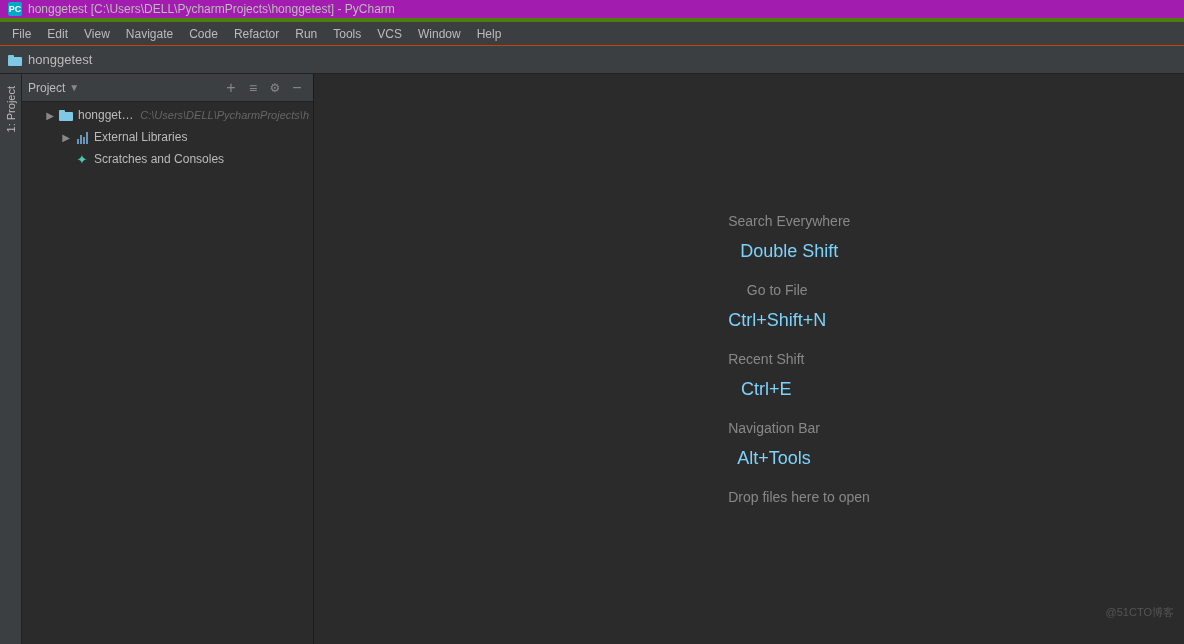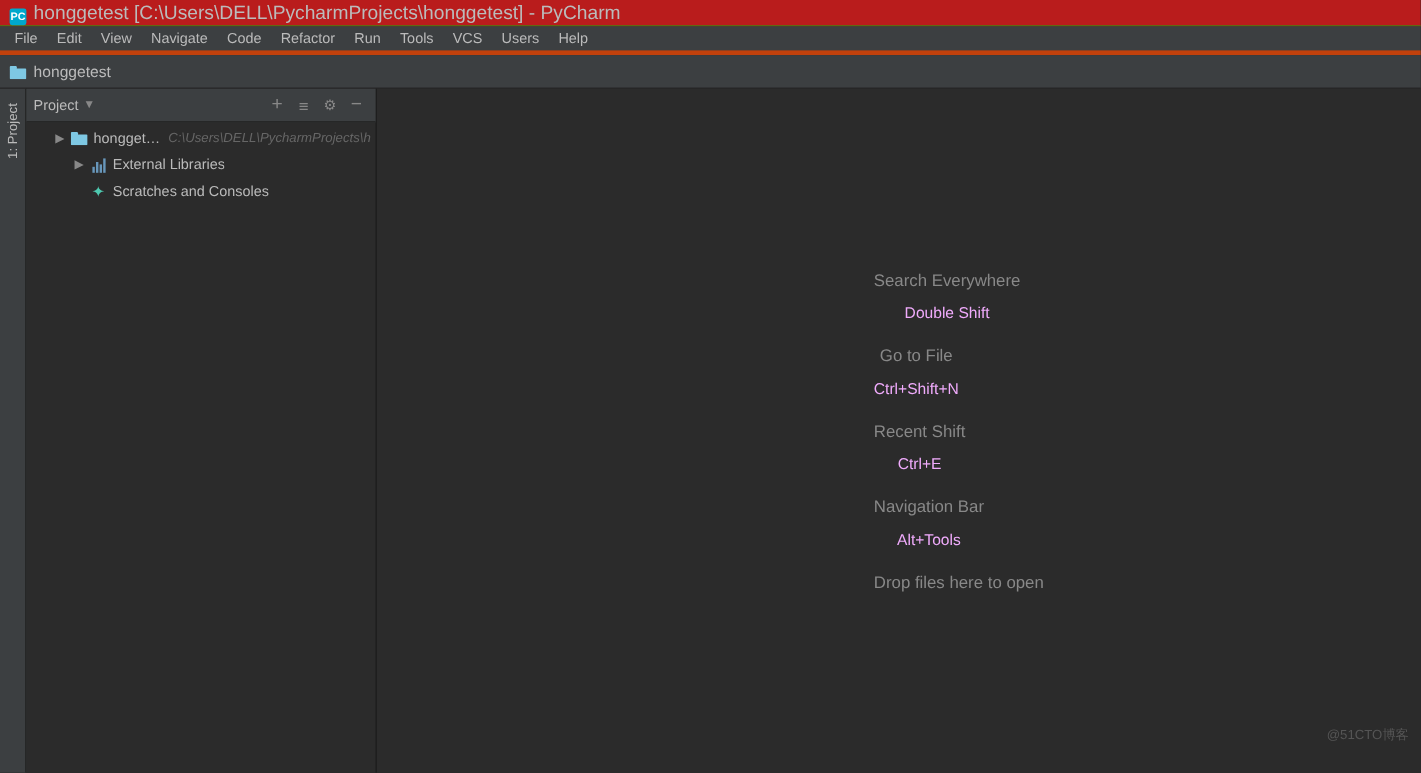--- a/index.html
+++ b/index.html
@@ -10,50 +10,50 @@
       font-family: "Segoe UI", Arial, sans-serif;
       font-size: 12px;
       color: #a9b7c6;
       overflow: hidden;
       position: relative;
     }
 
     
     #title-bar {
       height: 22px;
-      background: #b91c1c;
-      display: flex;
-      align-items: flex-end;
+      background: #a21caf;
+      display: flex;
+      align-items: center;
       padding: 0 8px;
-      border-bottom: 1px solid #4d7c0f;
+      border-bottom: 4px solid #4d7c0f;
     }
     #title-bar-icon {
       width: 14px;
       height: 14px;
       margin-right: 6px;
       background: #00a8cc;
       border-radius: 2px;
       flex-shrink: 0;
       display: flex;
       align-items: center;
       justify-content: center;
     }
     #title-bar-text {
-      font-size: 16px;
+      font-size: 12px;
       color: #bbbbbb;
     }
 
     
     #menu-bar {
       height: 24px;
       background: #3c3f41;
       display: flex;
       align-items: center;
       padding: 0 4px;
-      border-bottom: 4px solid #c2410c;
+      border-bottom: 1px solid #c2410c;
     }
     .menu-item {
       padding: 2px 8px;
       color: #bbbbbb;
       font-size: 12px;
       cursor: pointer;
     }
 
     
     #project-header {
@@ -222,22 +222,22 @@
       gap: 12px;
       flex-direction: column;
     }
 
     .hint-label {
       color: #888;
       font-size: 14px;
     }
 
     .hint-shortcut {
-      color: #f0abfc;
-      font-size: 13px;
+      color: #7dd3fc;
+      font-size: 18px;
       text-align: right;
     }
 
     .drop-hint {
       color: #888;
       font-size: 14px;
     }
 
     
     #watermark {
@@ -274,21 +274,21 @@
 <div id="menu-bar">
   <span class="menu-item">File</span>
   <span class="menu-item">Edit</span>
   <span class="menu-item">View</span>
   <span class="menu-item">Navigate</span>
   <span class="menu-item">Code</span>
   <span class="menu-item">Refactor</span>
   <span class="menu-item">Run</span>
   <span class="menu-item">Tools</span>
   <span class="menu-item">VCS</span>
-  <span class="menu-item">Users</span>
+  <span class="menu-item">Window</span>
   <span class="menu-item">Help</span>
 </div>
 
 <div id="project-header">
   <svg id="project-header-icon" viewBox="0 0 14 12" fill="none">
     <rect x="0" y="3" width="14" height="9" rx="1" fill="#7ec8e3"></rect>
     <rect x="0" y="1" width="6" height="3" rx="1" fill="#7ec8e3"></rect>
   </svg>
   <span id="project-header-title">honggetest</span>
 </div>

